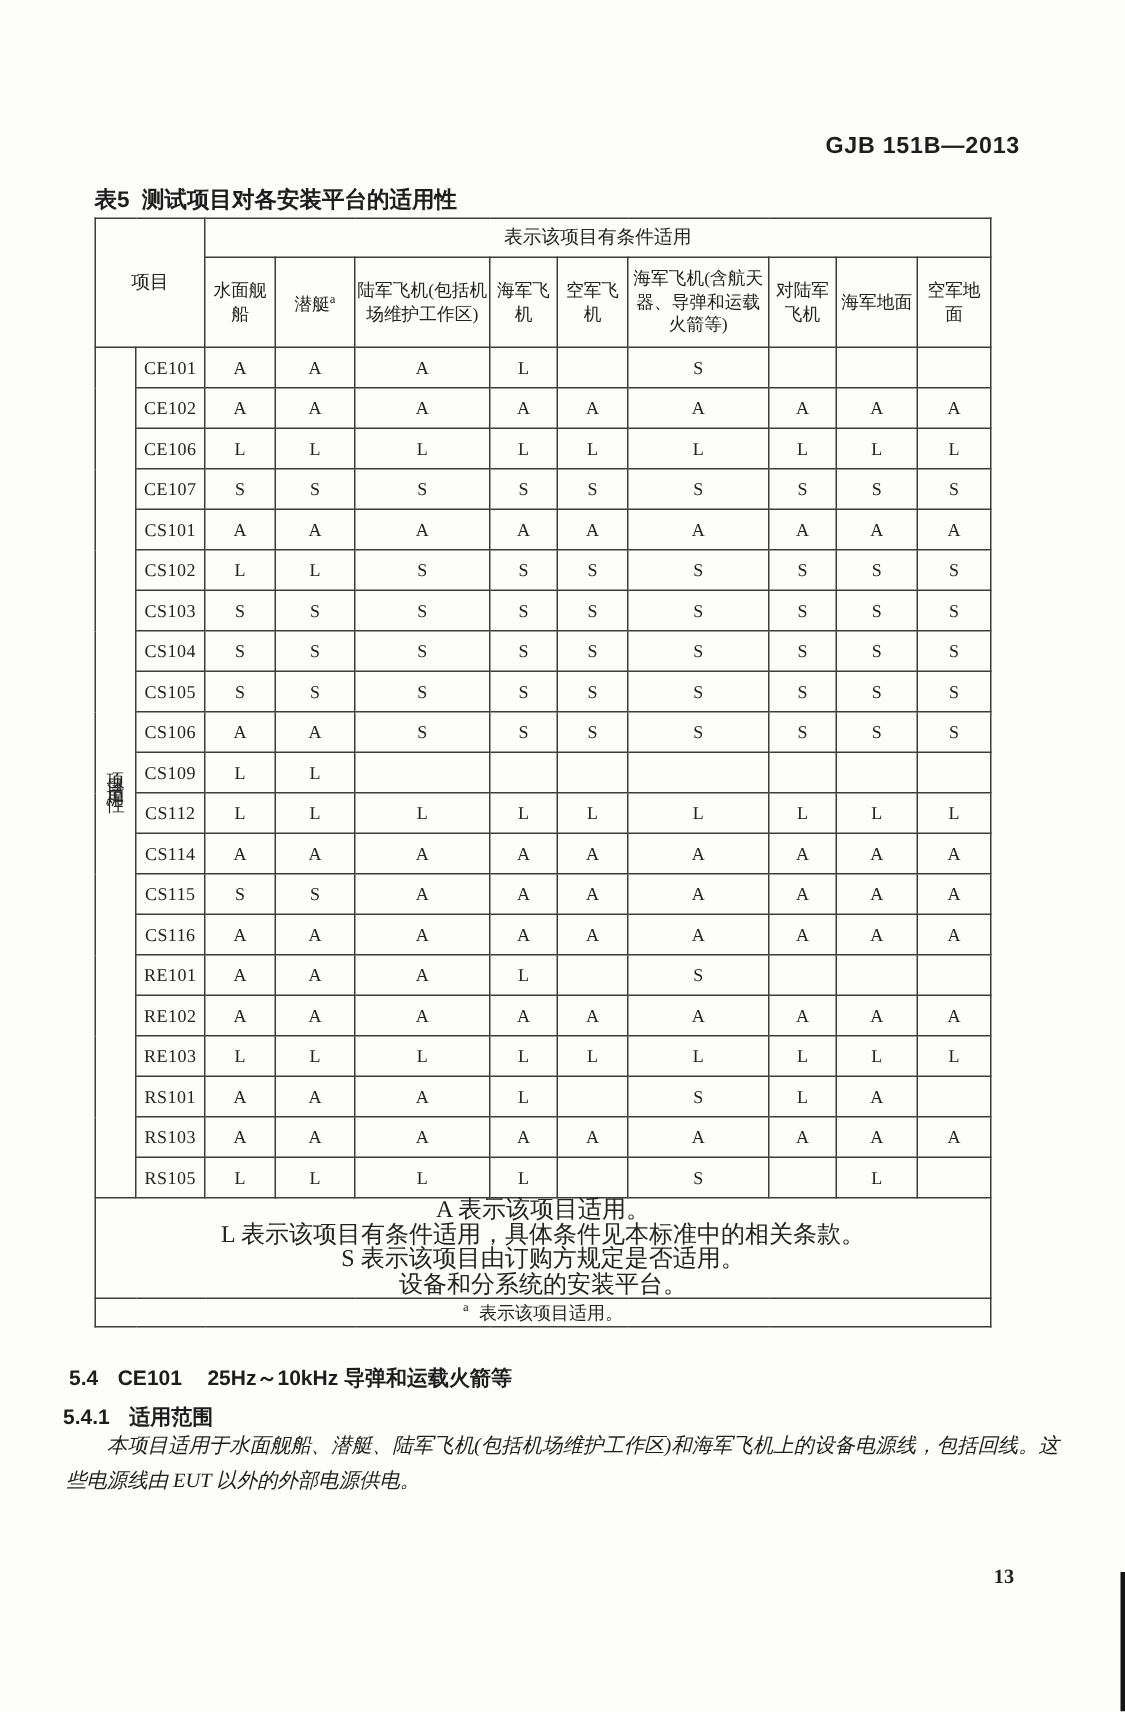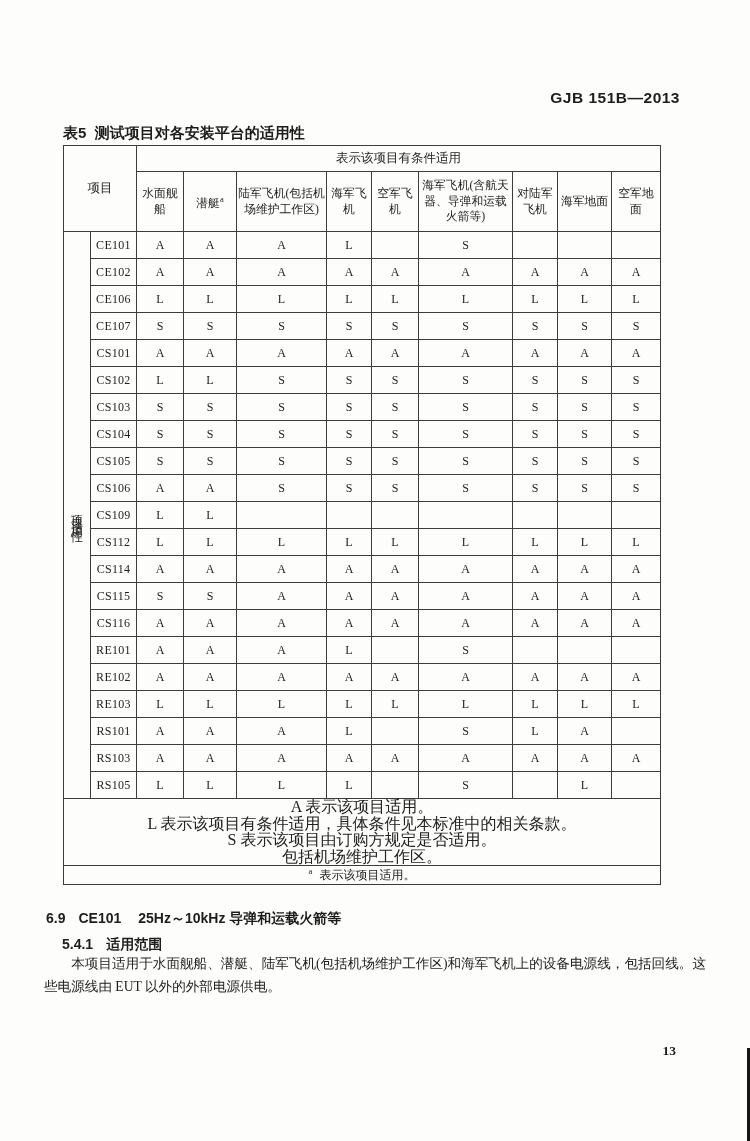--- a/index.html
+++ b/index.html
@@ -85,31 +85,32 @@
     left: 46px;
     font-family: "Liberation Sans", "DejaVu Sans", sans-serif;
     font-weight: bold;
     font-size: 14px;
   }
   .h54 .num { margin-right: 13px; }
   .h54 .code { margin-right: 17px; }
   .h541 {
     position: absolute;
     top: 936px;
-    left: 62px;
+    left: 42px;
     font-family: "Liberation Sans", "DejaVu Sans", sans-serif;
     font-weight: bold;
     font-size: 14px;
   }
   .h541 .num { margin-right: 13px; }
   .paras {
     position: absolute;
     top: 953px;
     left: 44px;
     width: 662px;
+    font-style: italic;
   }
   .paras p {
     margin: 0;
     text-indent: 2em;
     font-size: 13.6px;
     line-height: 22.5px;
     text-align: justify;
   }
   .page-number {
     position: absolute;
@@ -423,33 +424,33 @@
           <td class="val">L</td>
           <td class="val"></td>
         </tr>
       </tbody>
     <tbody>
       <tr>
         <td class="legend-cell" colspan="11" id="legend-box">
             <div class="legend-line">A 表示该项目适用。</div>
             <div class="legend-line">L 表示该项目有条件适用，具体条件见本标准中的相关条款。</div>
             <div class="legend-line">S 表示该项目由订购方规定是否适用。</div>
-            <div class="legend-line">包括机场维护工作区。</div>
+            <div class="legend-line">设备和分系统的安装平台。</div>
           </td>
       </tr>
       <tr>
         <td class="footnote-cell" colspan="11">
           <sup>a</sup><span>表示该项目适用。</span>
         </td>
       </tr>
     </tbody>
   </table>
 
   <div class="h54">
-    <span class="num">6.9</span><span class="code">CE101</span><span class="ttl">25Hz～10kHz 导弹和运载火箭等</span>
+    <span class="num">5.4</span><span class="code">CE101</span><span class="ttl">25Hz～10kHz 导弹和运载火箭等</span>
   </div>
 
   <div class="h541">
     <span class="num">5.4.1</span><span class="ttl">适用范围</span>
   </div>
 
   <div class="paras">
     <p>本项目适用于水面舰船、潜艇、陆军飞机(包括机场维护工作区)和海军飞机上的设备电源线，包括回线。这些电源线由 EUT 以外的外部电源供电。</p>
   </div>
 

